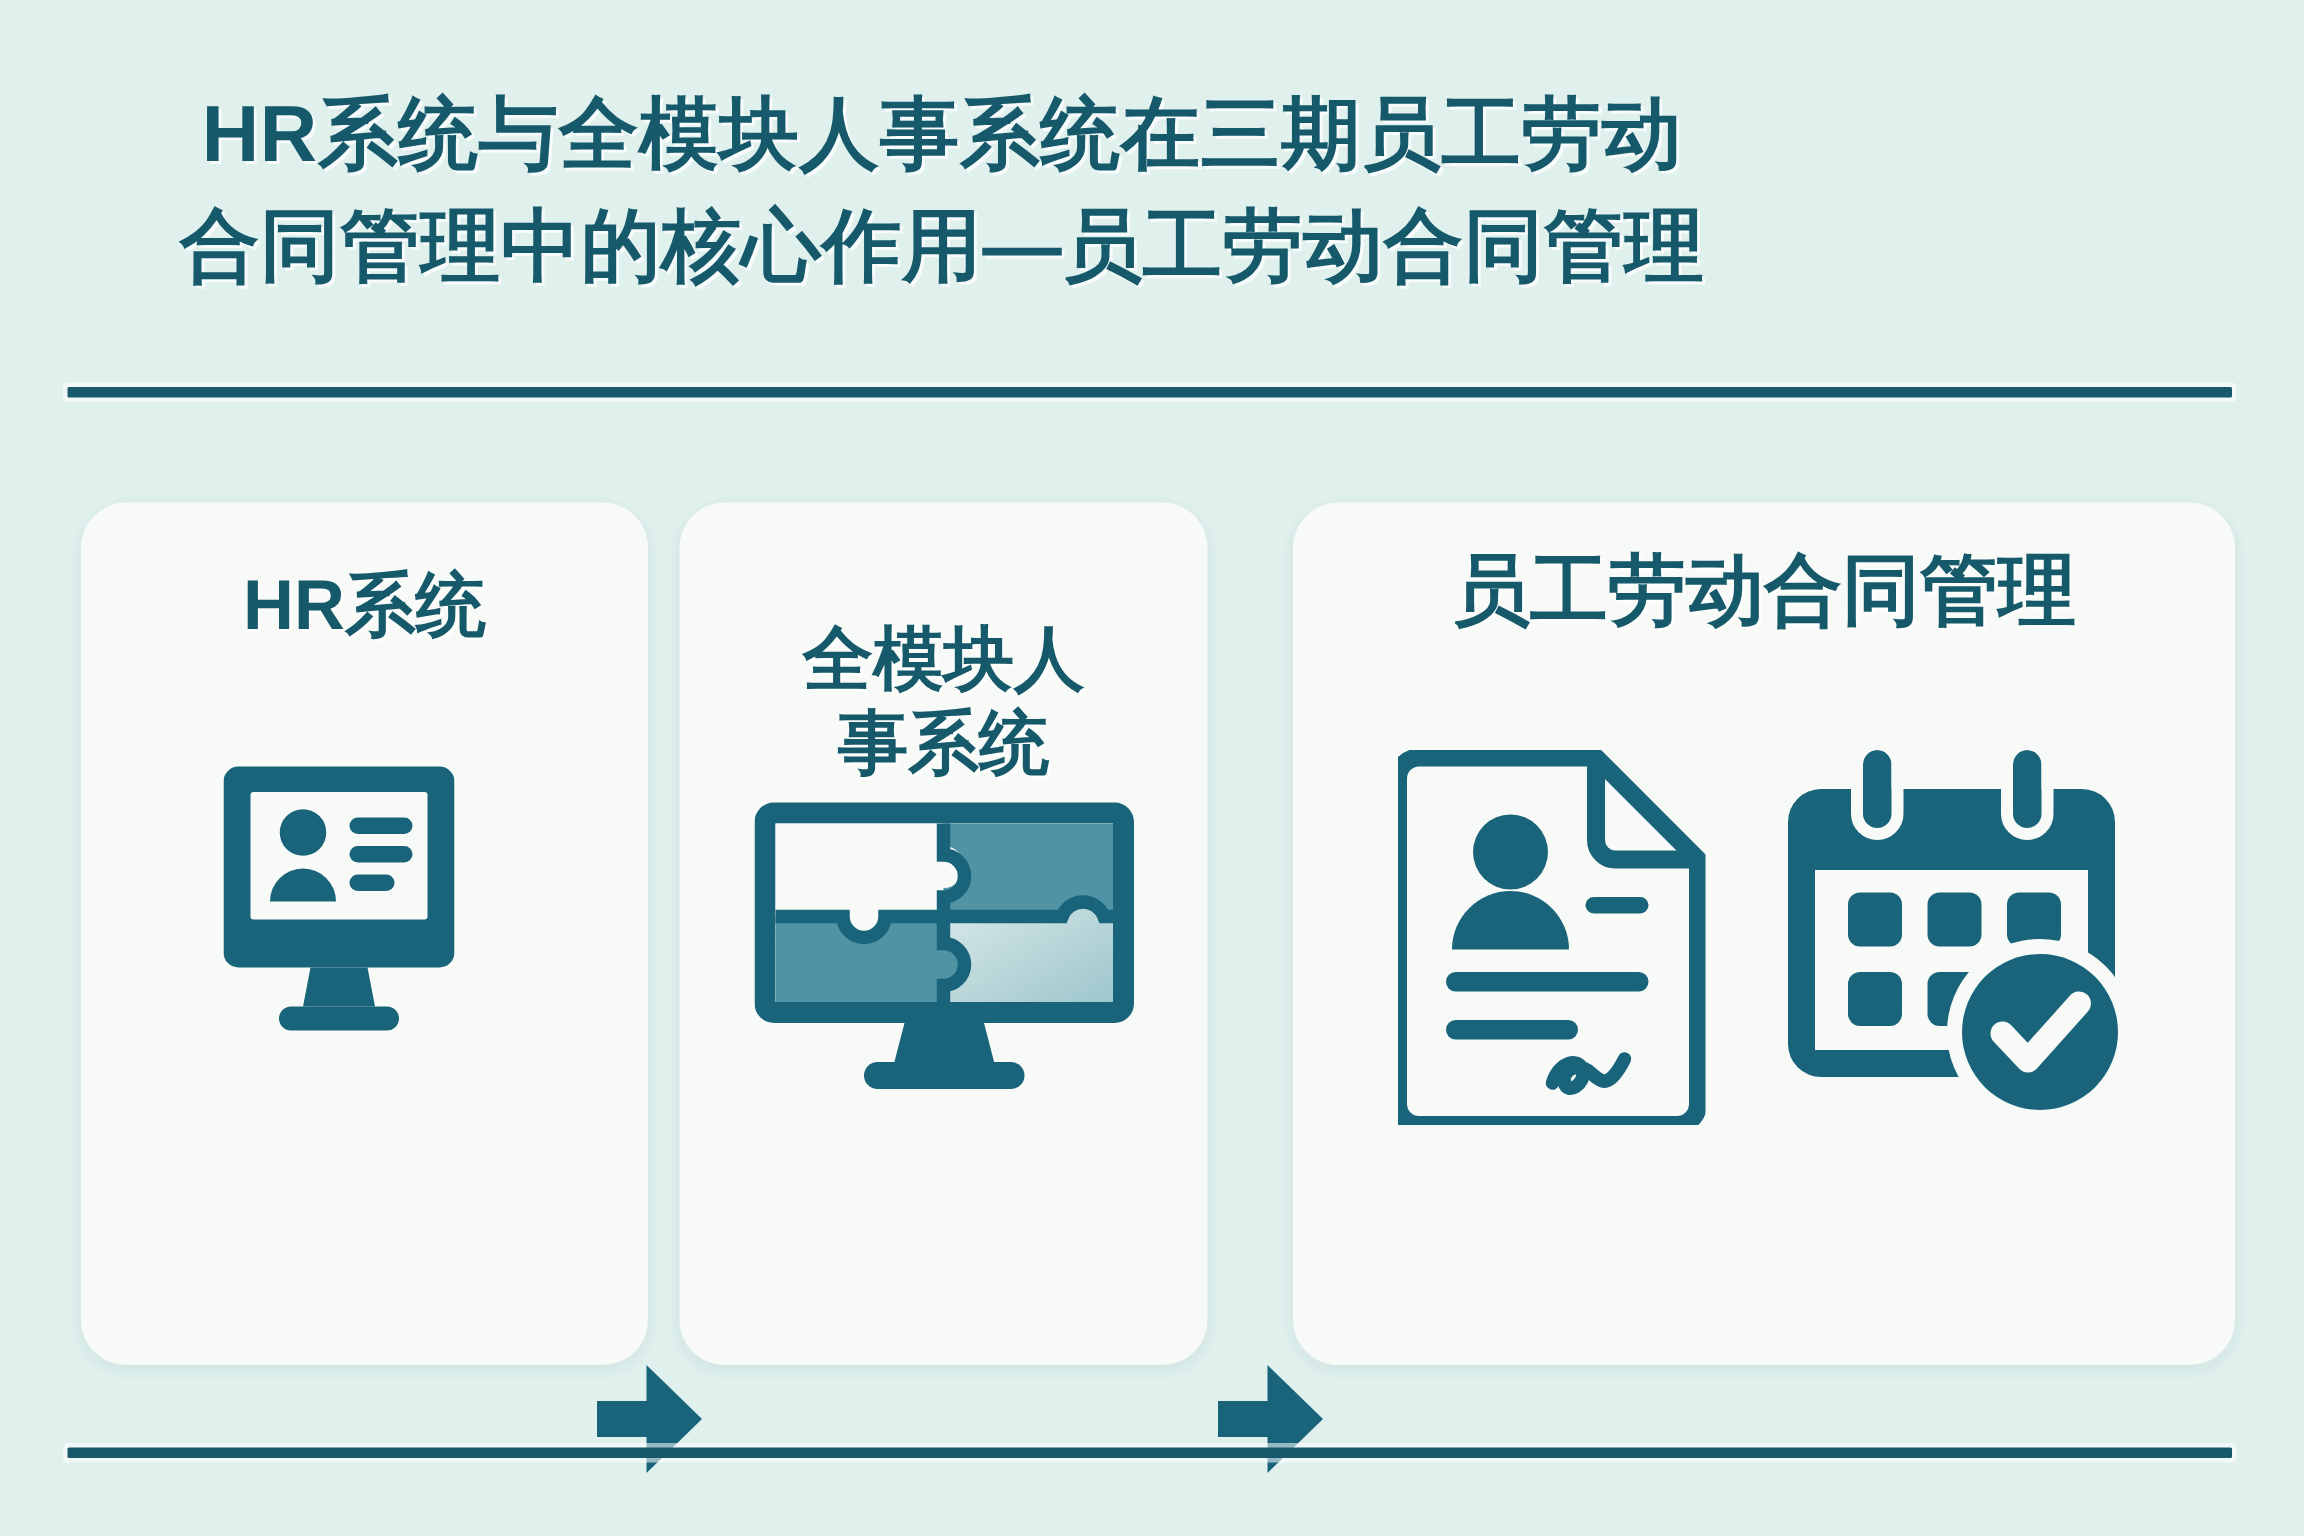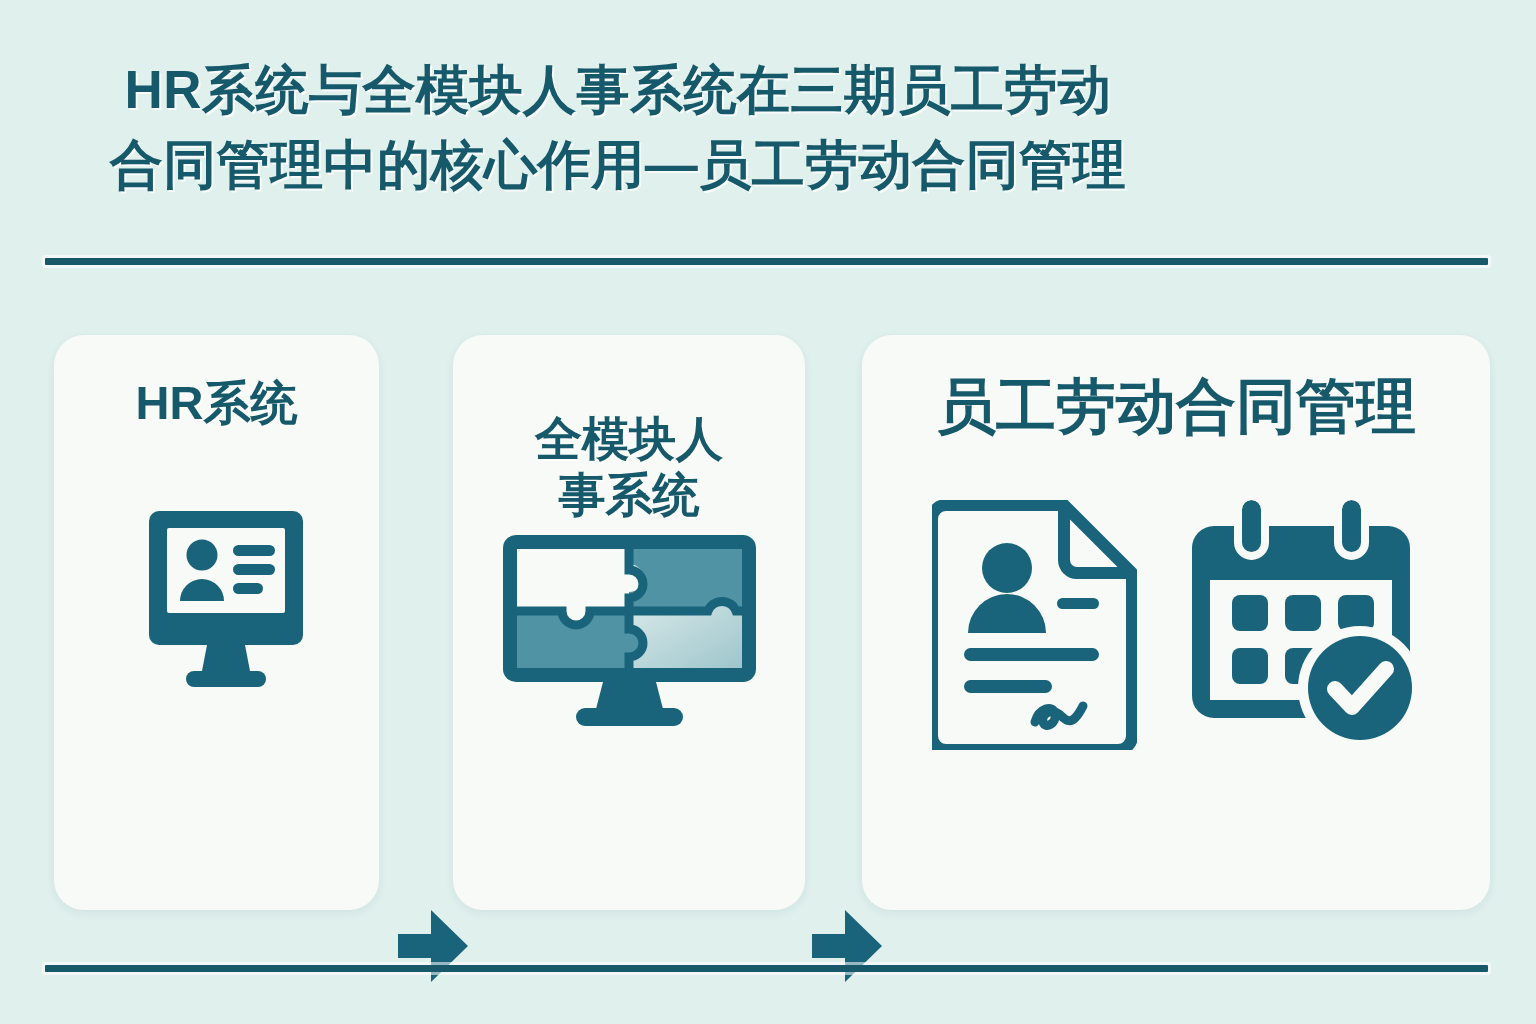--- a/index.html
+++ b/index.html
@@ -11,21 +11,21 @@
     height: 1024px;
     background: #dff0ed;
     font-family: "Liberation Sans", "DejaVu Sans", sans-serif;
     overflow: hidden;
     position: relative;
   }
 
   
   .title-block {
     position: absolute;
-    left: 8px;
+    left: 18px;
     top: 52px;
     width: 1220px;
     text-align: center;
   }
   .title-line {
     font-size: 53px;
     font-weight: 700;
     color: #16596b;
     letter-spacing: 0.5px;
     line-height: 1.42;
@@ -55,38 +55,38 @@
     height: 575px;
   }
   .card {
     position: absolute;
     top: 0;
     height: 575px;
     background: #f7faf6;
     border-radius: 30px;
     box-shadow: 0 3px 10px rgba(30,70,80,0.07);
   }
-  .card-1 { left: 54px;  width: 325px; }
+  .card-1 { left: 54px;  width: 378px; }
   .card-2 { left: 453px; width: 352px; }
   .card-3 { left: 862px; width: 628px; }
 
   .card-title {
     position: absolute;
     left: 0;
     width: 100%;
     text-align: center;
     font-size: 47px;
     font-weight: 700;
     color: #16596b;
     line-height: 1.2;
     text-shadow: 2px 2px 0 rgba(255,255,255,0.7);
   }
   .card-1 .card-title { top: 40px; }
   .card-2 .card-title { top: 36px; margin-top: 40px; }
-  .card-3 .card-title { top: 40px; font-size: 60px; font-family: Liberation Mono, monospace; }
+  .card-3 .card-title { top: 28px; font-size: 52px; }
 
   .icon-wrap { position: absolute; }
   .icon-1 { left: 95px;  top: 168px; }
   .icon-2 { left: 50px;  top: 192px; }
   .icon-3a { left: 70px; top: 165px; }
   .icon-3b { left: 330px; top: 165px; }
 
   
   .arrow {
     position: absolute;

